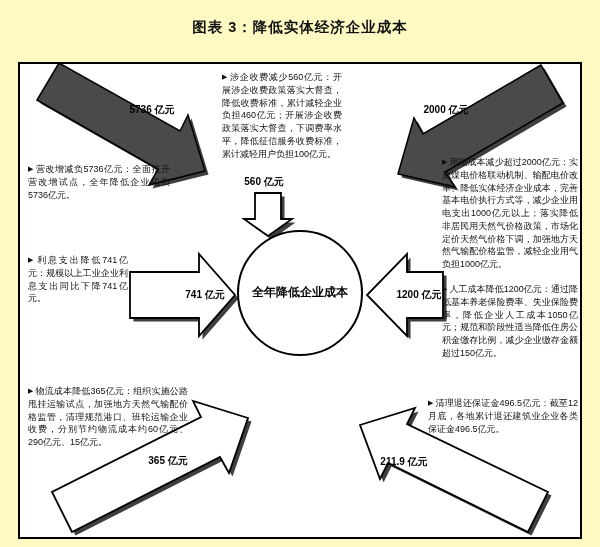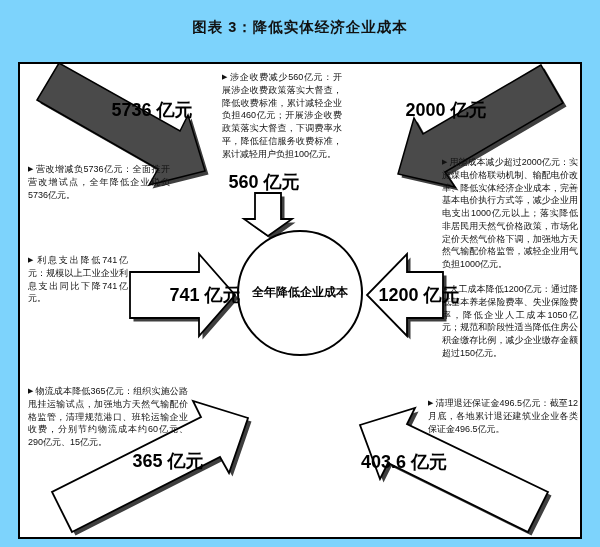--- a/index.html
+++ b/index.html
@@ -1,26 +1,26 @@
 <!DOCTYPE html>
 <html><head>
 <meta charset="utf-8">
 <style>
   * { margin:0; padding:0; box-sizing:border-box; }
   html,body { background:#ffffff; }
   body { width:600px; height:547px; font-family:"Liberation Sans","DejaVu Sans",sans-serif; color:#000; }
-  .page { position:relative; width:600px; height:547px; background:#7dd3fc; overflow:hidden; }
+  .page { position:relative; width:600px; height:547px; background:#fef9c3; overflow:hidden; }
   .fig-title { position:absolute; top:18px; left:0; width:100%; text-align:center;
                font-size:14.5px; font-weight:bold; letter-spacing:1px; color:#111; }
   .frame { position:absolute; left:18px; top:62px; width:564px; height:477px;
            border:2px solid #000; background:#fff; }
   .diagram-svg { position:absolute; left:0; top:0; width:600px; height:547px; }
   .tb { position:absolute; font-size:9px; line-height:1.42; text-align:justify; color:#111; z-index:5; }
   .bullet { font-size:7px; margin-right:2px; position:relative; top:-1px; }
-  .amount { position:absolute; transform:translate(-50%,-50%); font-size:18px; font-weight:bold;
+  .amount { position:absolute; transform:translate(-50%,-50%); font-size:10px; font-weight:bold;
             white-space:nowrap; z-index:6; color:#000; }
   .center-label { position:absolute; left:300px; top:293px; transform:translate(-50%,-50%);
                   width:120px; text-align:center; font-size:12px; font-weight:bold;
                   line-height:1.8; z-index:6; }
 </style>
 </head>
 <body>
 
 <div class="page">
 
@@ -70,21 +70,21 @@
   <div class="center-label">
     <div>全年降低企业成本</div>
   </div>
 
   <div class="amount" style="left:152px; top:110px;">5736 亿元</div>
   <div class="amount" style="left:264px; top:182px;">560 亿元</div>
   <div class="amount" style="left:446px; top:110px;">2000 亿元</div>
   <div class="amount" style="left:161px; top:295px;margin-left:44px;">741 亿元</div>
   <div class="amount" style="left:419px; top:295px;">1200 亿元</div>
   <div class="amount" style="left:168px; top:461px;">365 亿元</div>
-  <div class="amount" style="left:404px; top:462px;">403.6 亿元</div>
+  <div class="amount" style="left:404px; top:462px;">211.9 亿元</div>
 
   <div class="tb" style="left:28px; top:163px; width:142px;">
     <span class="bullet">▶</span><span>营改增减负5736亿元：全面推开营改增试点，全年降低企业税负5736亿元。</span>
   </div>
 
   <div class="tb" style="left:222px; top:71px; width:120px;">
     <span class="bullet">▶</span><span>涉企收费减少560亿元：开展涉企收费政策落实大督查，降低收费标准，累计减轻企业负担460亿元；开展涉企收费政策落实大督查，下调费率水平，降低征信服务收费标准，累计减轻用户负担100亿元。</span>
   </div>
 
   <div class="tb" style="left:442px; top:156px; width:136px;">

